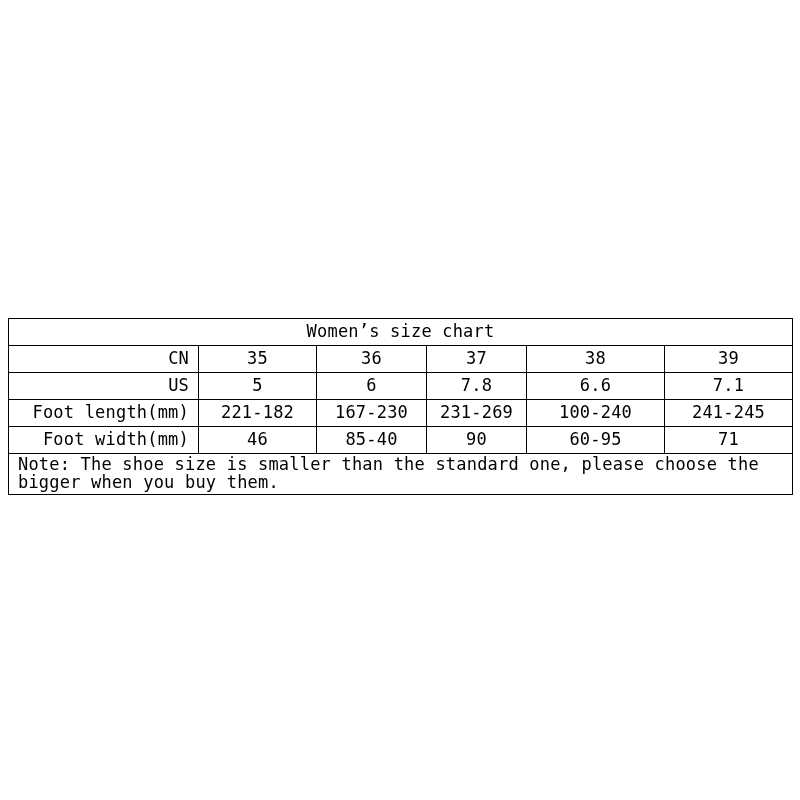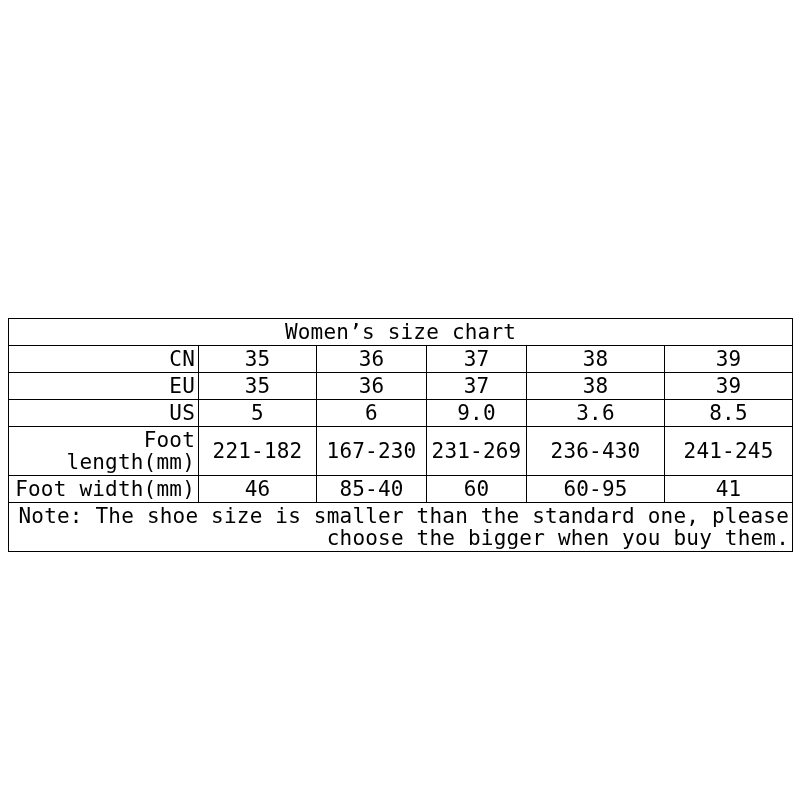--- a/index.html
+++ b/index.html
@@ -21,23 +21,23 @@
     width: 784px;
   }
   table.size-chart {
     border-collapse: collapse;
     width: 784px;
     table-layout: fixed;
     background: #ffffff;
   }
   table.size-chart td {
     border: 1px solid #000000;
-    font-size: 21px;
+    font-size: 17px;
     line-height: 1.05;
-    padding: 2px 3px;
+    padding: 2px 9px;
     color: #000000;
     height: 22px;
     vertical-align: middle;
     letter-spacing: 0.2px;
   }
   td.title-cell {
     text-align: center;
     font-size: 16.5px;
     padding: 3px 3px 4px 3px;
     letter-spacing: 0.6px;
@@ -45,21 +45,21 @@
   td.row-head {
     text-align: right;
     padding-left: 3px;
   }
   td.val {
     text-align: center;
     margin-left: 24px;
   }
   td.note-cell {
     color: #ff0000;
-    text-align: right;
+    text-align: left;
     font-size: 15px;
     padding-left: 3px;
     letter-spacing: -0.1px;
   }
   col.c0 { width: 190px; }
   col.c1 { width: 118px; }
   col.c2 { width: 110px; }
   col.c3 { width: 100px; }
   col.c4 { width: 138px; }
   col.c5 { width: 128px; }
@@ -84,54 +84,46 @@
 
       <tr>
         <td class="row-head">CN</td>
         <td class="val">35</td>
         <td class="val">36</td>
         <td class="val">37</td>
         <td class="val">38</td>
         <td class="val">39</td>
       </tr>
 
-      <tr>
-        <td class="row-head">EU</td>
-        <td class="val">35</td>
-        <td class="val">36</td>
-        <td class="val">37</td>
-        <td class="val">38</td>
-        <td class="val">39</td>
-      </tr>
 
       <tr>
         <td class="row-head">US</td>
         <td class="val">5</td>
         <td class="val">6</td>
-        <td class="val">9.0</td>
-        <td class="val">3.6</td>
-        <td class="val">8.5</td>
+        <td class="val">7.8</td>
+        <td class="val">6.6</td>
+        <td class="val">7.1</td>
       </tr>
 
       <tr>
         <td class="row-head">Foot length(mm)</td>
         <td class="val">221-182</td>
         <td class="val">167-230</td>
         <td class="val">231-269</td>
-        <td class="val">236-430</td>
+        <td class="val">100-240</td>
         <td class="val">241-245</td>
       </tr>
 
       <tr>
         <td class="row-head">Foot width(mm)</td>
         <td class="val">46</td>
         <td class="val">85-40</td>
-        <td class="val">60</td>
+        <td class="val">90</td>
         <td class="val">60-95</td>
-        <td class="val">41</td>
+        <td class="val">71</td>
       </tr>
 
       <tr>
         <td class="note-cell" colspan="6">Note: The shoe size is smaller than the standard one, please choose the bigger when you buy them.</td>
       </tr>
     </tbody>
   </table>
 </div>
 
 </body></html>

